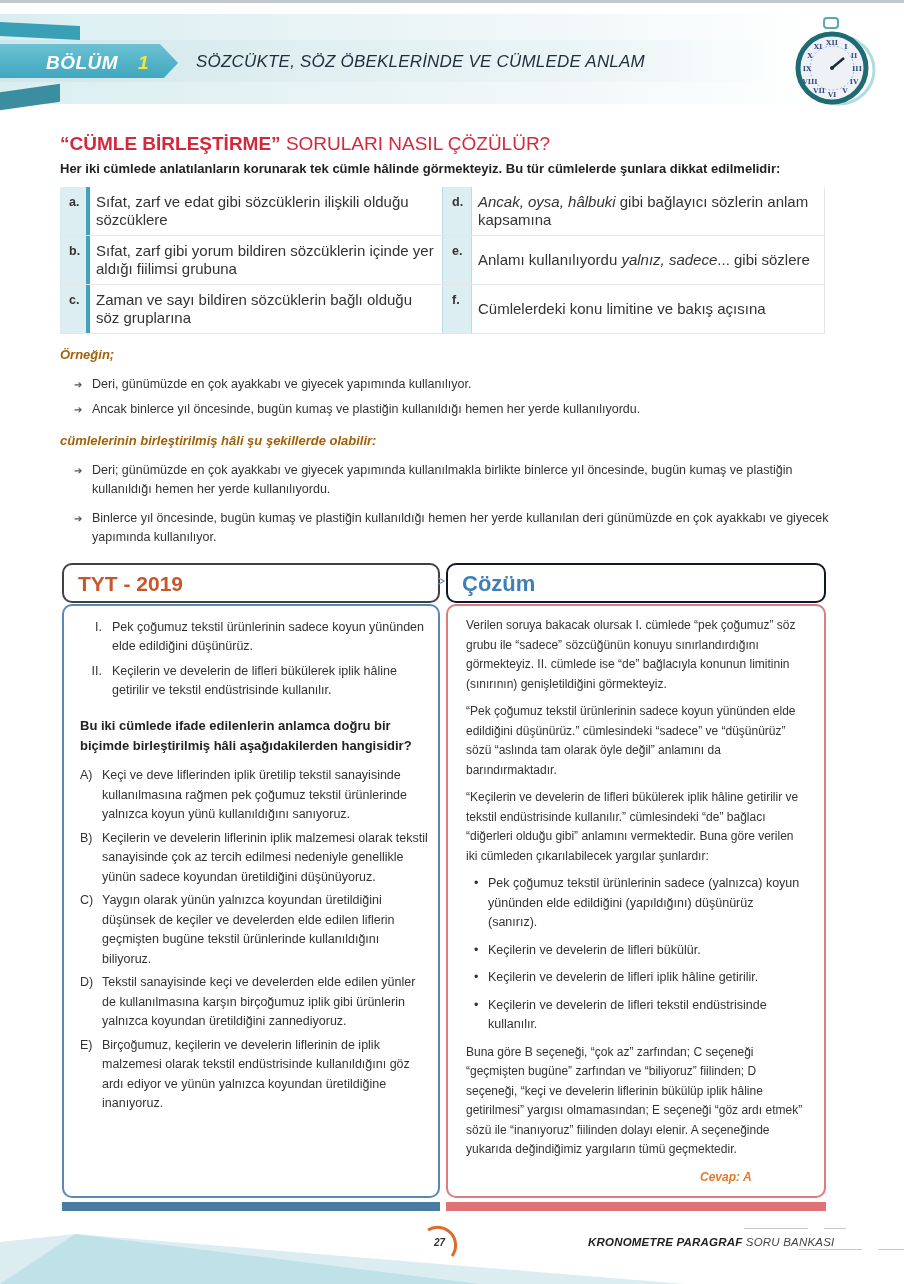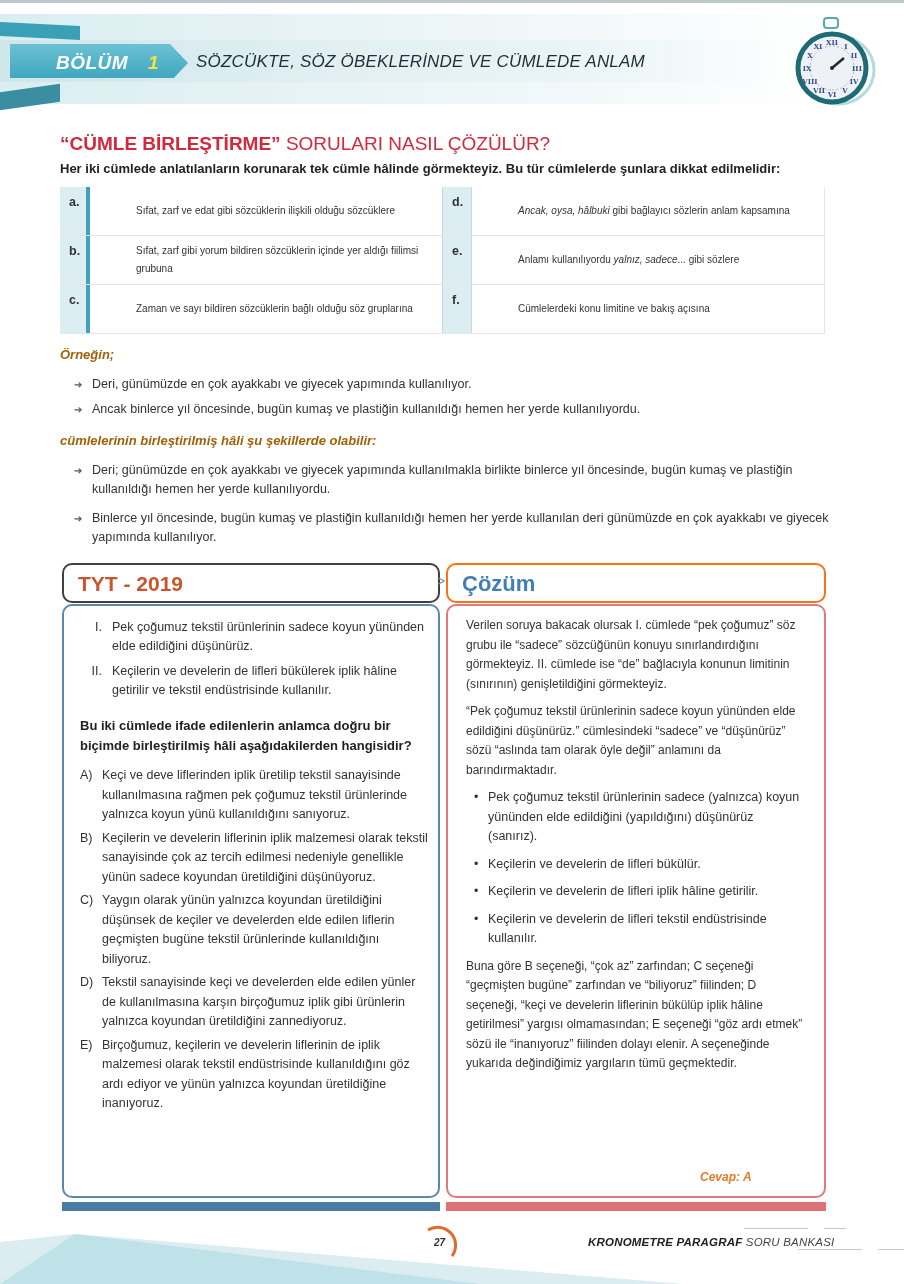--- a/index.html
+++ b/index.html
@@ -8,40 +8,40 @@
 
     
     .header { position: absolute; left: 0; top: 0; width: 904px; height: 118px; overflow: hidden; }
     .header .topline { position: absolute; left: 0; top: 0; width: 904px; height: 3px; background: #bfc9cc; }
     .header .band1 { position: absolute; left: 0; top: 14px; width: 820px; height: 90px;
       background: linear-gradient(90deg, #d9eef1 0%, #e8f3f5 40%, #f4f9fa 75%, rgba(255,255,255,0) 100%); }
     .header .band2 { position: absolute; left: 0; top: 40px; width: 780px; height: 42px;
       background: linear-gradient(90deg, #cfe6ea 0%, #e4f1f3 50%, rgba(255,255,255,0) 100%); }
     .header .stripeA { position: absolute; left: 0; top: 24px; width: 80px; height: 14px; background: #3aa0b5; transform: skewY(3deg); }
     .header .stripeB { position: absolute; left: 0; top: 88px; width: 60px; height: 18px; background: #3b8ea0; transform: skewY(-8deg); }
-    .chapter-tab { position: absolute; left: 10px; top: 44px; width: 178px; height: 34px;
+    .chapter-tab { position: absolute; left: 0; top: 44px; width: 178px; height: 34px;
       background: linear-gradient(180deg, #6cc1d3 0%, #3fa7bf 100%);
       clip-path: polygon(0 0, 160px 0, 178px 19px, 160px 38px, 0 38px); }
     .chapter-tab .lbl { position: absolute; left: 46px; top: 8px; font-size: 19px; font-weight: bold; font-style: italic; color: #fff; letter-spacing: 0.5px; }
     .chapter-tab .num { position: absolute; left: 138px; top: 8px; font-size: 19px; font-weight: bold; font-style: italic; color: #f4e53a; }
     .chapter-title { position: absolute; left: 196px; top: 52px; font-size: 17px; font-style: italic; color: #1f2f3a; letter-spacing: 0.2px; }
     .clock { position: absolute; left: 792px; top: 14px; width: 84px; height: 96px; }
 
     
     .sec-title { position: absolute; left: 60px; top: 133px; font-size: 19px; color: #d4283c; }
     .sec-title b { font-weight: bold; }
     .sec-sub { position: absolute; left: 60px; top: 161px; font-size: 13px; font-weight: bold; color: #222; }
 
     
     .rule-table { position: absolute; left: 60px; top: 187px; width: 765px; display: grid; grid-template-columns: 382px 383px; }
     .rule-cell { display: flex; height: 49px; border-bottom: 1px solid #e6e6e6; }
     .rule-cell .key { width: 30px; background: #dceef2; font-size: 12.5px; font-weight: bold; color: #333; padding: 8px 0 0 9px; }
     .rule-cell.left .key { border-right: 4px solid #3fa3bd; }
     .rule-cell.right .key { border-right: 1px solid #b9dde6; border-left: 1px solid #b9dde6; }
-    .rule-cell .txt { flex: 1; font-size: 10px; line-height: 18px; color: #333; padding: 0 6px; display: flex; align-items: center; margin-left: 40px; }
+    .rule-cell .txt { flex: 1; font-size: 15px; line-height: 18px; color: #333; padding: 0 6px; display: flex; align-items: center; }
     .rule-cell.right .txt { border-right: 1px solid #e6e6e6; }
     .rule-cell .txt i { font-style: italic; }
 
     
     .ex-label { position: absolute; left: 60px; font-size: 13px; font-weight: bold; font-style: italic; color: #a16207; }
     .ex-list { position: absolute; left: 78px; width: 760px; list-style: none; }
     .ex-list li { position: relative; padding-left: 14px; font-size: 12.5px; line-height: 19px; color: #333; margin-bottom: 6px; }
     .ex-list li .arrow { position: absolute; left: -4px; top: 0; font-size: 10px; color: #555; }
 
     
@@ -51,21 +51,21 @@
     .q-foot { position: absolute; left: 62px; top: 1202px; width: 378px; height: 9px; background: #4a7ba3; }
     .q-stem { position: absolute; left: 86px; top: 618px; width: 340px; }
     .stem-item { display: flex; font-size: 12.5px; line-height: 19px; color: #333; margin-bottom: 6px; }
     .stem-item .n { width: 26px; text-align: right; padding-right: 10px; flex-shrink: 0; }
     .q-prompt { position: absolute; left: 80px; top: 716px; width: 350px; font-size: 13px; line-height: 20px; font-weight: bold; color: #222; }
     .q-options { position: absolute; left: 80px; top: 766px; width: 350px; }
     .opt { display: flex; font-size: 12.5px; line-height: 19.5px; color: #333; margin-bottom: 4px; cursor: pointer; }
     .opt .l { width: 22px; flex-shrink: 0; }
 
     
-    .s-head { position: absolute; left: 446px; top: 563px; width: 380px; height: 40px; border: 2px solid #f97316; border-radius: 10px; }
+    .s-head { position: absolute; left: 446px; top: 563px; width: 380px; height: 40px; border: 2px solid #0f172a; border-radius: 10px; }
     .s-head .t { position: absolute; left: 14px; top: 6px; font-size: 22px; font-weight: bold; color: #3f7fb5; }
     .s-arrow { position: absolute; left: 437px; top: 573px; font-size: 14px; color: #6b8fb6; }
     .s-body { position: absolute; left: 446px; top: 604px; width: 380px; height: 594px; border: 2px solid #e07a7c; border-radius: 10px; }
     .s-foot { position: absolute; left: 446px; top: 1202px; width: 380px; height: 9px; background: #e07275; }
     .s-text { position: absolute; left: 466px; top: 616px; width: 340px; }
     .s-text p { font-size: 12px; line-height: 19.5px; color: #333; margin-bottom: 8px; }
     .s-bullets { list-style: none; margin: 2px 0 8px 0; }
     .s-bullets li { position: relative; padding-left: 22px; font-size: 12.5px; line-height: 19.5px; color: #333; margin-bottom: 8px; }
     .s-bullets li .dot { position: absolute; left: 8px; top: 0; }
     .answer { position: absolute; left: 700px; top: 1170px; width: 104px; text-align: left; font-size: 12px; font-weight: bold; font-style: italic; color: #e07b2a; }
@@ -217,20 +217,21 @@
 <div class="s-head">
   <span class="t">Çözüm</span>
 </div>
 <span class="s-arrow">&gt;</span>
 <div class="s-body"></div>
 <div class="s-foot"></div>
 
 <div class="s-text">
   <p>Verilen soruya bakacak olursak I. cümlede “pek çoğumuz” söz grubu ile “sadece” sözcüğünün konuyu sınırlandırdığını görmekteyiz. II. cümlede ise “de” bağlacıyla konunun limitinin (sınırının) genişletildiğini görmekteyiz.</p>
   <p>“Pek çoğumuz tekstil ürünlerinin sadece koyun yününden elde edildiğini düşünürüz.” cümlesindeki “sadece” ve “düşünürüz” sözü  “aslında tam olarak öyle değil” anlamını da barındırmaktadır.</p>
+  <p>“Keçilerin ve develerin de lifleri bükülerek iplik hâline getirilir ve tekstil endüstrisinde kullanılır.” cümlesindeki “de” bağlacı “diğerleri olduğu gibi” anlamını vermektedir. Buna göre verilen iki cümleden çıkarılabilecek yargılar şunlardır:</p>
   <ul class="s-bullets">
     <li><span class="dot">•</span><span>Pek çoğumuz tekstil ürünlerinin sadece (yalnızca) koyun yününden elde edildiğini (yapıldığını) düşünürüz (sanırız).</span></li>
     <li><span class="dot">•</span><span>Keçilerin ve develerin de lifleri bükülür.</span></li>
     <li><span class="dot">•</span><span>Keçilerin ve develerin de lifleri iplik hâline getirilir.</span></li>
     <li><span class="dot">•</span><span>Keçilerin ve develerin de lifleri tekstil endüstrisinde kullanılır.</span></li>
   </ul>
   <p>Buna göre B seçeneği, “çok az” zarfından; C seçeneği “geçmişten bugüne” zarfından ve “biliyoruz” fiilinden; D seçeneği, “keçi ve develerin liflerinin bükülüp iplik hâline getirilmesi” yargısı olmamasından; E seçeneği “göz ardı etmek” sözü ile “inanıyoruz” fiilinden dolayı elenir. A seçeneğinde yukarıda değindiğimiz yargıların tümü geçmektedir.</p>
 </div>
 <div class="answer">Cevap: A</div>
 

